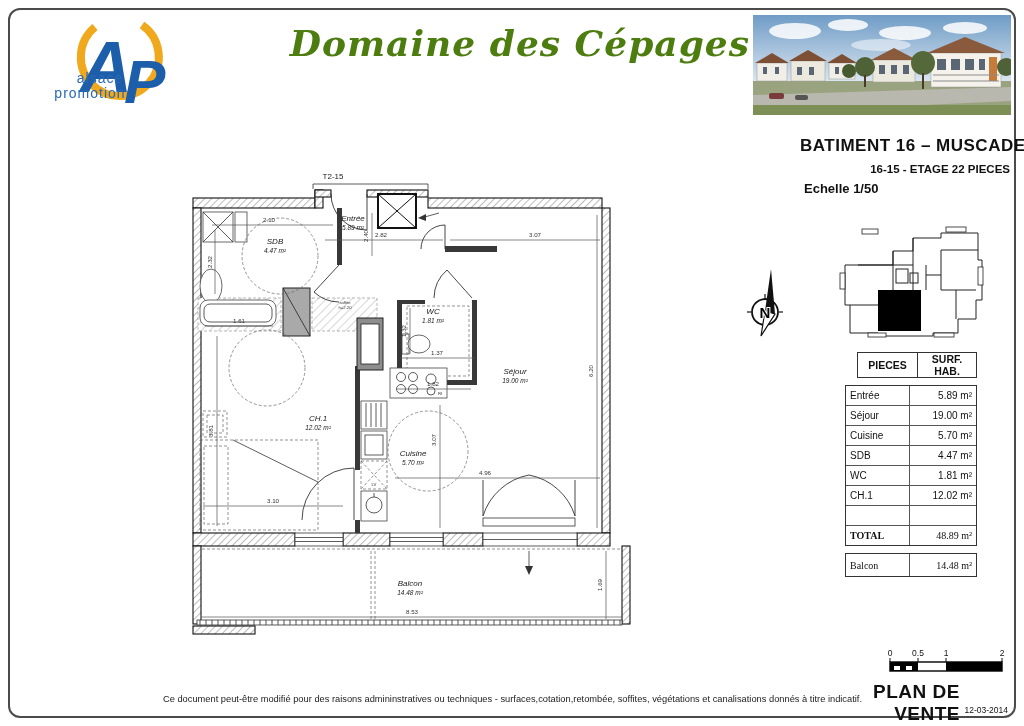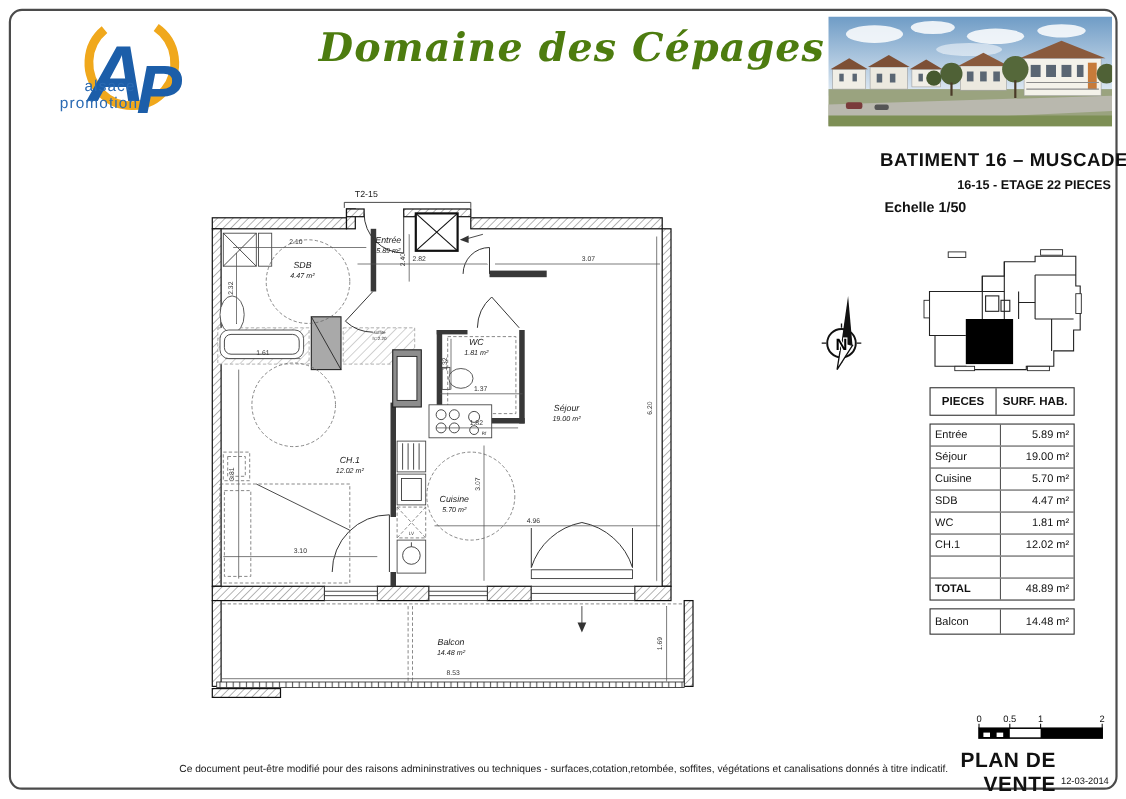--- a/index.html
+++ b/index.html
@@ -7,26 +7,26 @@
   .abs{position:absolute;}
   .sheet-border{left:8px;top:8px;width:1004px;height:706px;border:2px solid #4b4b4b;border-radius:12px;}
   
   .main-title{left:250px;top:22px;width:500px;text-align:right;font-family:"DejaVu Serif",serif;font-style:italic;font-weight:700;font-size:36px;letter-spacing:1px;color:#4d7c0f;}
   .bldg-title{left:800px;top:136px;width:212px;text-align:center;font-weight:700;font-size:17px;letter-spacing:.5px;white-space:nowrap;}
   .unit-row{left:812px;top:163px;width:198px;display:flex;justify-content:flex-end;font-size:11.5px;font-weight:700;}
   .scale-note{left:804px;top:181px;font-size:13px;font-weight:700;}
   
   .surface-table{left:845px;top:352px;width:132px;font-size:10px;}
   .tbl-box{border:1.5px solid #333;background:#fff;}
-  .tbl-head{display:flex;height:24px;font-weight:700;font-size:10.5px;}
+  .tbl-head{display:flex;height:24px;font-weight:700;font-size:10.5px;margin-left:12px;}
   .tbl-head .c1{width:59px;border-right:1px solid #333;display:flex;align-items:center;justify-content:center;}
   .tbl-head .c2{flex:1;display:flex;align-items:center;justify-content:center;text-align:center;}
   .tbl-body{margin-top:7px;}
   .trow{display:flex;height:19px;border-bottom:1px solid #555;}
-  .trow:last-child{border-bottom:none;}
+  .trow:last-child{border-bottom:none;font-family:Liberation Serif, serif;}
   .trow .c1{width:59px;border-right:1px solid #555;display:flex;align-items:center;padding-left:4px;}
   .trow .c2{flex:1;display:flex;align-items:center;justify-content:flex-end;padding-right:4px;}
   .trow.total .c1{font-weight:700;}
   .balcon-box{margin-top:7px;}
   
   .disclaimer{left:162px;top:694px;width:700px;text-align:right;font-size:9.3px;color:#222;}
   .pdv{left:808px;top:681px;width:152px;text-align:right;font-weight:700;font-size:19px;letter-spacing:.5px;}
   .pdv-date{left:878px;top:705px;width:130px;text-align:right;font-size:8.5px;}
   
   svg text{font-family:"Liberation Sans",sans-serif;}

